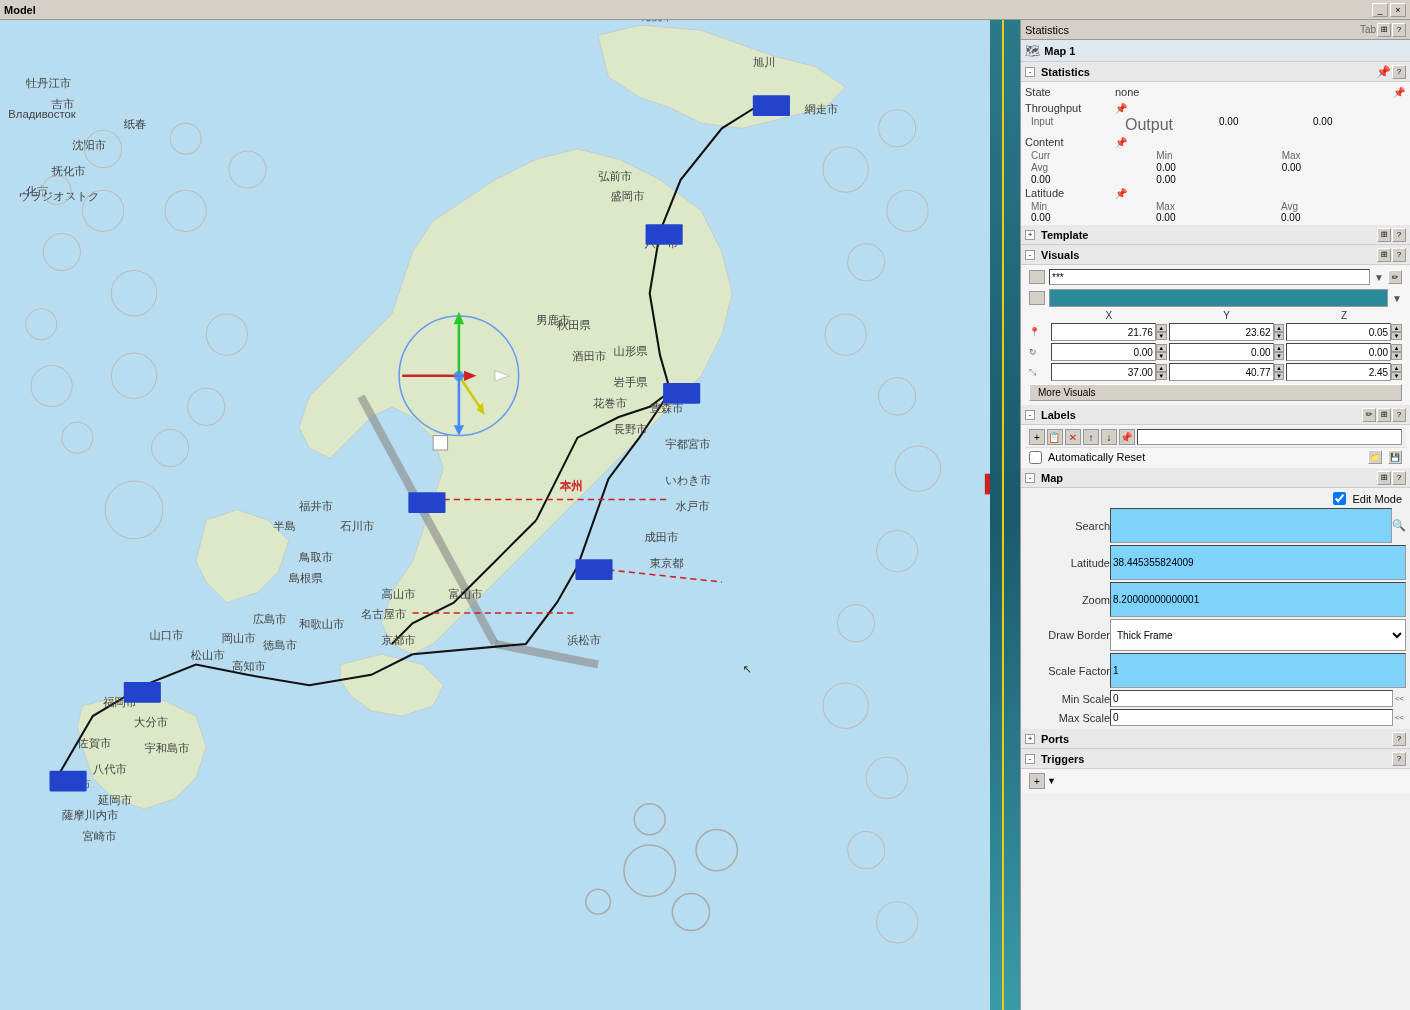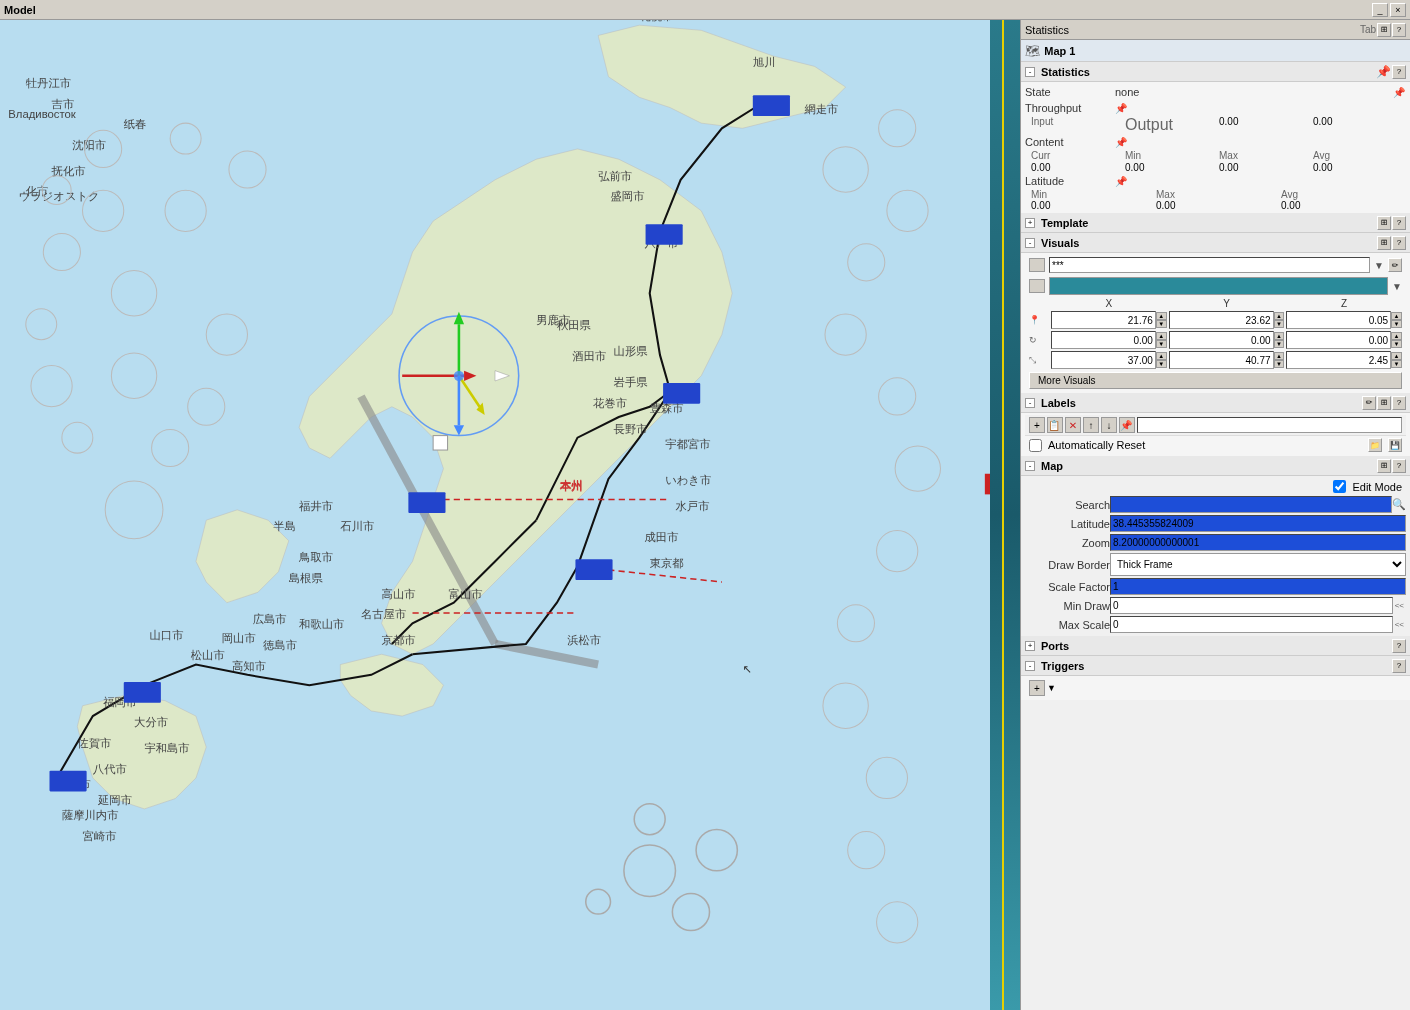--- a/index.html
+++ b/index.html
@@ -126,21 +126,21 @@
       color: #333;
     }
 
     .prop-grid {
       display: grid;
       grid-template-columns: 1fr 1fr 1fr 1fr;
       gap: 1px;
     }
     .prop-grid-4 {
       display: grid;
-      grid-template-columns: 1fr 1fr 1fr 1fr;
+      grid-template-columns: 1fr 1fr 1fr;
       gap: 1px;
     }
 
     
     .visuals-row {
       display: flex;
       align-items: center;
       padding: 2px 4px;
       gap: 4px;
     }
@@ -236,29 +236,29 @@
       min-height: 18px;
     }
     .map-prop-label {
       width: 85px;
       color: #333;
       flex-shrink: 0;
       text-align: right;
     }
     .map-text-input {
       flex: 1;
-      height: 17px;
+      height: 35px;
       border: 1px inset #999;
-      background: #1d4ed8;
+      background: #7dd3fc;
       padding: 0 2px;
       font-size: 10px;
     }
     .map-select {
       flex: 1;
-      height: 23px;
+      height: 32px;
       border: 1px solid #999;
       background: white;
       padding: 0 2px;
       font-size: 10px;
     }
     .num-with-arrows {
       display: flex;
       align-items: center;
       flex: 1;
     }
@@ -791,21 +791,21 @@
           <option selected="">Thick Frame</option>
         </select>
       </div>
 
       <div class="map-prop-row">
         <span class="map-prop-label">Scale Factor</span>
         <input class="map-text-input" type="text" value="1" style="">
       </div>
 
       <div class="map-prop-row">
-        <span class="map-prop-label">Min Draw</span>
+        <span class="map-prop-label">Min Scale</span>
         <div class="num-with-arrows">
           <input type="text" value="0" style="flex: 1 1 0%; height: 17px; border: 1px inset rgb(153, 153, 153); background: white; padding: 0px 2px; font-size: 10px;">
         </div>
         <span class="double-arrow">&lt;&lt;</span>
       </div>
 
       <div class="map-prop-row">
         <span class="map-prop-label">Max Scale</span>
         <div class="num-with-arrows">
           <input type="text" value="0" style="flex: 1 1 0%; height: 17px; border: 1px inset rgb(153, 153, 153); background: white; padding: 0px 2px; font-size: 10px;">

